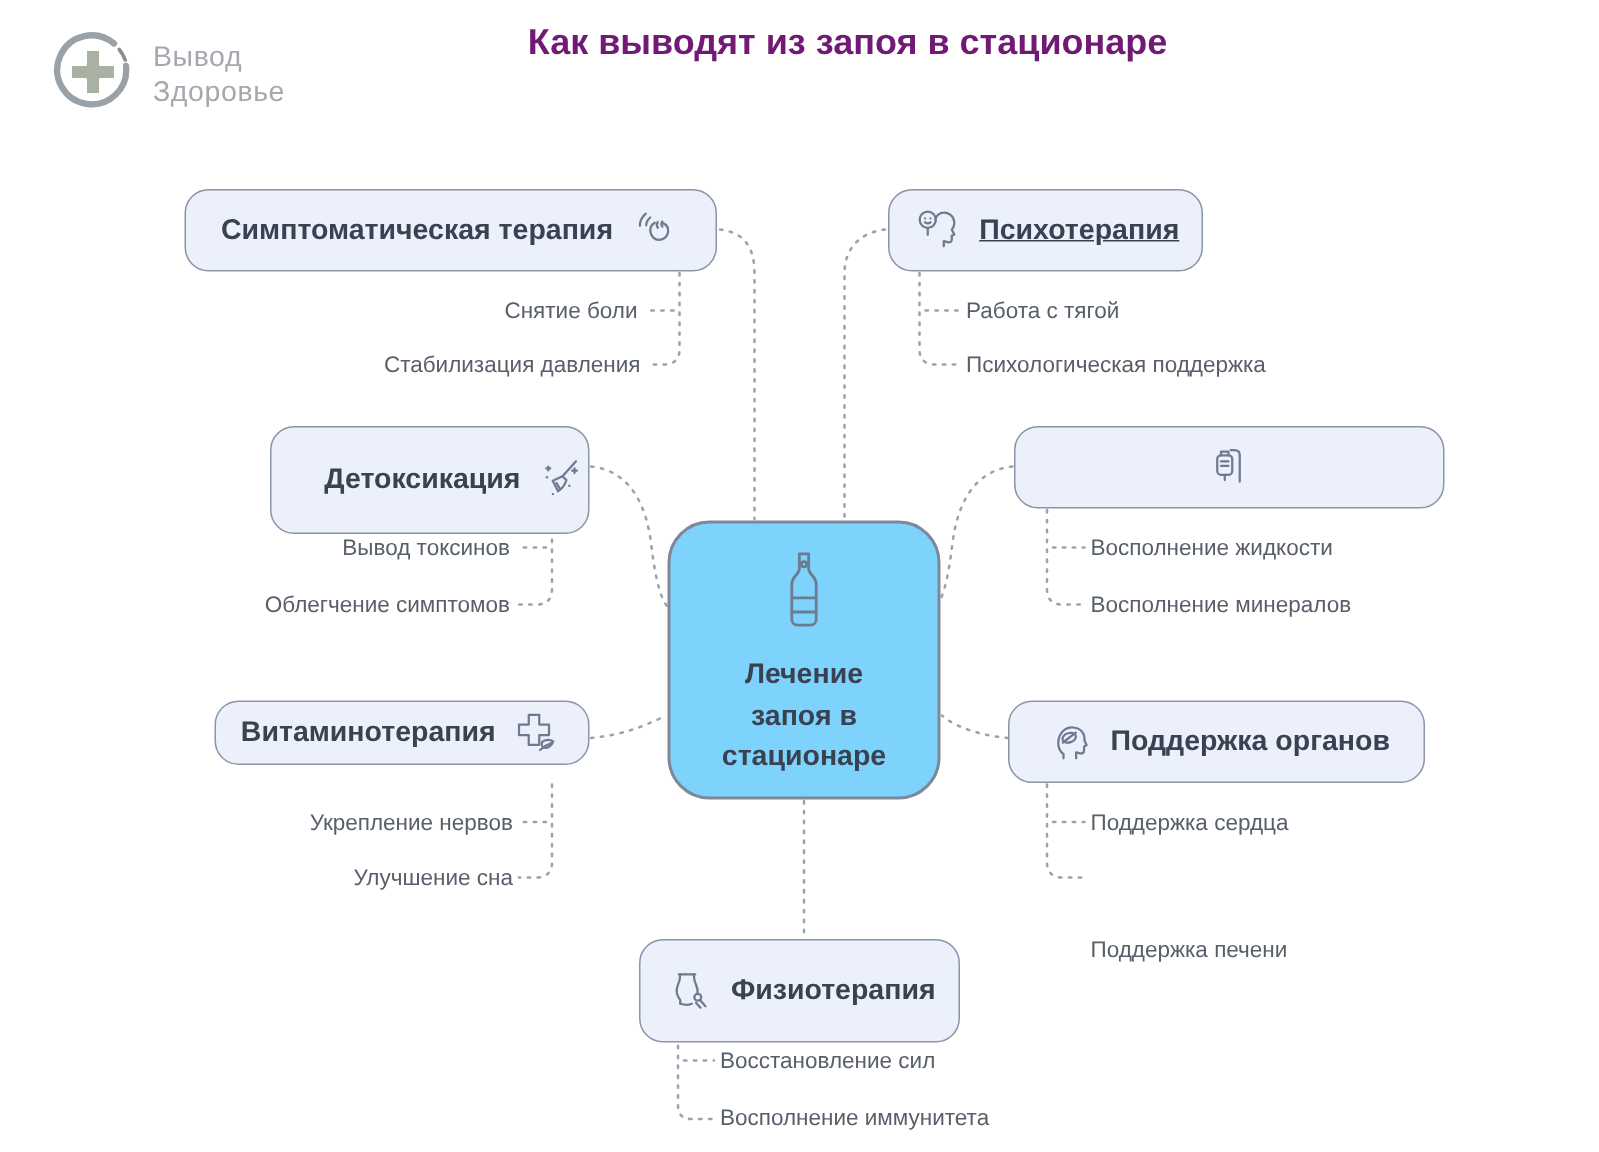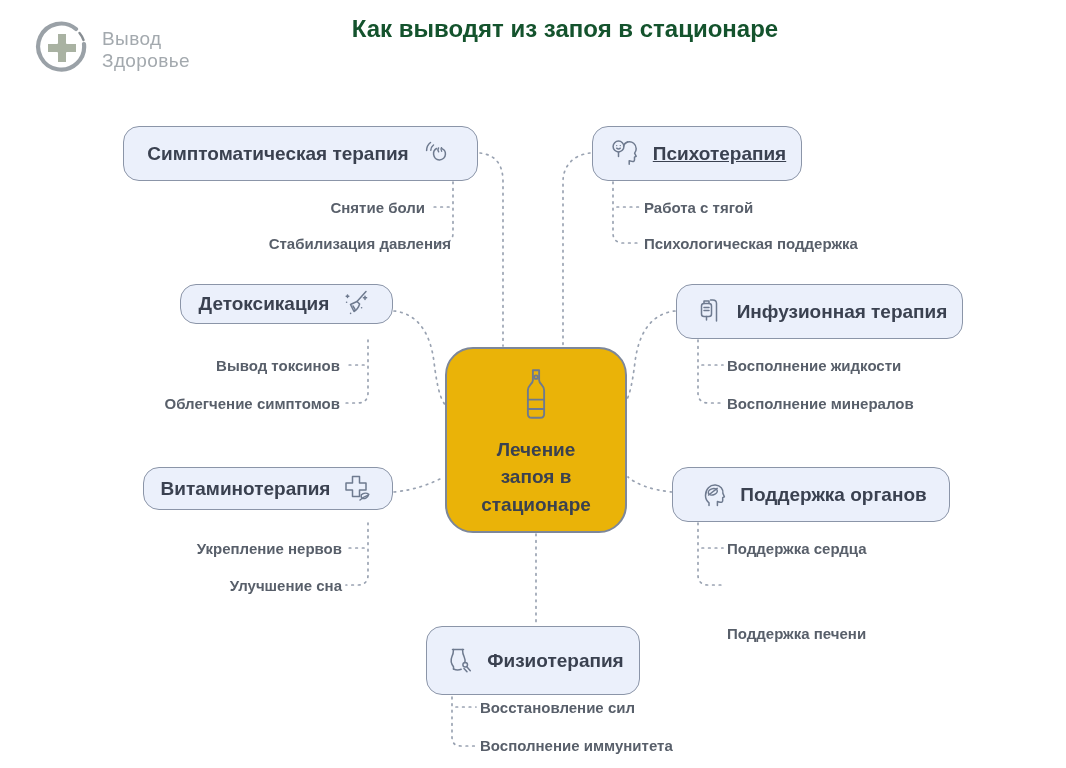--- a/index.html
+++ b/index.html
@@ -9,44 +9,44 @@
     font-family:"Liberation Sans","DejaVu Sans",sans-serif;
     color:#3a4150;
   }
   .abs{position:absolute;}
   
   .logo{left:34px;top:20px;display:flex;align-items:center;gap:12px;}
   .logo-text{font-size:19px;line-height:1.18;color:#a3a9ae;font-weight:400;letter-spacing:.4px;}
   
   .title{
     left:313px;top:12px;width:504px;text-align:center;
-    font-size:24px;font-weight:700;color:#14532d;line-height:1.38;
+    font-size:24px;font-weight:700;color:#701a75;line-height:1.38;
   }
   
   svg.wires{left:0;top:0;pointer-events:none;}
   .wire{fill:none;stroke:#9aa3b2;stroke-width:1.7;stroke-linecap:round;stroke-dasharray:1.6 5;}
   
   .node{
     background:#ebf0fb;border:1.6px solid #8b95a8;border-radius:16px;
     display:flex;align-items:center;justify-content:center;gap:9px;
     box-sizing:border-box;
   }
   .node-label{font-size:19px;font-weight:700;color:#3a4150;white-space:nowrap;}
   .node .icn{flex:0 0 auto;display:flex;}
   .icn svg{stroke:#6e7a8f;fill:none;stroke-width:1.5;stroke-linecap:round;stroke-linejoin:round;}
   
   .central{
     left:445px;top:347px;width:182px;height:186px;
-    background:#eab308;border:2px solid #7d8799;border-radius:28px;
+    background:#7dd3fc;border:2px solid #7d8799;border-radius:28px;
     display:flex;flex-direction:column;align-items:center;justify-content:center;
     box-sizing:border-box;padding-top:4px;
   }
   .central-label{font-size:19px;font-weight:700;text-align:center;line-height:1.45;color:#3a4150;margin-top:10px;}
   
-  .sub{font-size:15px;color:#585f6a;white-space:nowrap;line-height:1;font-weight:bold;}
+  .sub{font-size:15px;color:#585f6a;white-space:nowrap;line-height:1;}
   .sub.r{text-align:right;}
 </style>
 </head>
 <body>
 
 <svg class="wires abs" width="1066" height="768" viewBox="0 0 1066 768">
 
   <path class="wire" d="M480,153 C497,155 503,166 503,182 L503,346"></path>
   <path class="wire" d="M590,153 C573,155 563,166 563,182 L563,346"></path>
   <path class="wire" d="M394,311 C421,314 431,338 434,362 C437,386 440,400 447,407"></path>
@@ -114,21 +114,21 @@
       <circle cx="12.3" cy="9.6" r="0.7" fill="#6e7a8f" stroke="none"></circle>
       <path d="M8.7,12.2 Q10.5,13.6 12.3,12.2"></path>
       <path d="M10.5,16.2 V20.5"></path>
       <path d="M19.5,6 C24.3,4.8 28.2,8.2 28.2,12.8 C28.2,14.8 27.4,16.1 26.6,17.1 L28.2,20.3 L26.5,21.1 L26.5,23.7 C26.5,25.2 25.4,25.8 23.9,25.4 L21.2,24.7 L21.2,28.2"></path>
       <path d="M19.5,6 C17.3,6.8 16,8.4 15.6,10.2"></path>
     </svg>
   </span>
   <span class="node-label">Психотерапия</span>
 </div>
 
-<div class="abs node" style="left:180px;top:284px;width:213px;height:40px;">
+<div class="abs node" style="left:180px;top:284px;width:213px;height:72px;justify-content:flex-end;">
   <span class="node-label">Детоксикация</span>
   <span class="icn">
     <svg width="36" height="36" viewBox="0 0 36 36">
       <path d="M28,5.5 L19,15.5"></path>
       <path d="M19,15.5 L12.5,18.5 L16,25.5 C18.6,24 20.6,21.4 21.6,18 Z"></path>
       <path d="M15,20 L17,23.4"></path>
       <path d="M27,10.2 V13.4 M25.4,11.8 H28.6"></path>
       <path d="M9.5,9 V11.6 M8.2,10.3 H10.8"></path>
       <circle cx="23.6" cy="21.8" r="0.8" fill="#6e7a8f" stroke="none"></circle>
       <circle cx="8.6" cy="16.2" r="0.8" fill="#6e7a8f" stroke="none"></circle>
@@ -140,21 +140,20 @@
 <div class="abs node" style="left:676px;top:284px;width:287px;height:55px;">
   <span class="icn">
     <svg width="36" height="36" viewBox="0 0 36 36">
       <path d="M12,9.5 V7 H17 V9.5"></path>
       <rect x="9.5" y="9.5" width="10" height="13" rx="2.5"></rect>
       <path d="M12,13.5 H17 M12,16.5 H17"></path>
       <path d="M14.5,22.5 V26"></path>
       <path d="M24.5,27 V9.5 C24.5,7.2 23,6 20.8,6 H18.5"></path>
     </svg>
   </span>
-  <span class="node-label">Инфузионная терапия</span>
 </div>
 
 <div class="abs node" style="left:143px;top:467px;width:250px;height:43px;">
   <span class="node-label">Витаминотерапия</span>
   <span class="icn">
     <svg width="36" height="36" viewBox="0 0 36 36">
       <path d="M13.5,5.5 H20.5 V12 H27 V19 H20.5 V25.5 H13.5 V19 H7 V12 H13.5 Z"></path>
       <path d="M22.3,23.8 C24.6,21.8 27.9,22 29.8,23.3 C28.9,26.4 25.9,28.3 23,27.3 C22.2,26.2 21.9,25 22.3,23.8 Z" fill="#ebf0fb"></path>
       <path d="M21,29 C23.4,26.8 26,25.3 28.6,24.4"></path>
     </svg>
@@ -196,21 +195,21 @@
     </svg>
   </span>
   <div class="central-label">
     <div>Лечение</div>
     <div>запоя в</div>
     <div>стационаре</div>
   </div>
 </div>
 
 <span class="abs sub r" style="right:641px;top:200px;">Снятие боли</span>
-<span class="abs sub r" style="right:615px;top:236px;">Стабилизация давления</span>
+<span class="abs sub r" style="right:639px;top:236px;">Стабилизация давления</span>
 
 <span class="abs sub" style="left:644px;top:200px;">Работа с тягой</span>
 <span class="abs sub" style="left:644px;top:236px;">Психологическая поддержка</span>
 
 <span class="abs sub r" style="right:726px;top:358px;">Вывод токсинов</span>
 <span class="abs sub r" style="right:726px;top:396px;">Облегчение симптомов</span>
 
 <span class="abs sub" style="left:727px;top:358px;">Восполнение жидкости</span>
 <span class="abs sub" style="left:727px;top:396px;">Восполнение минералов</span>
 

